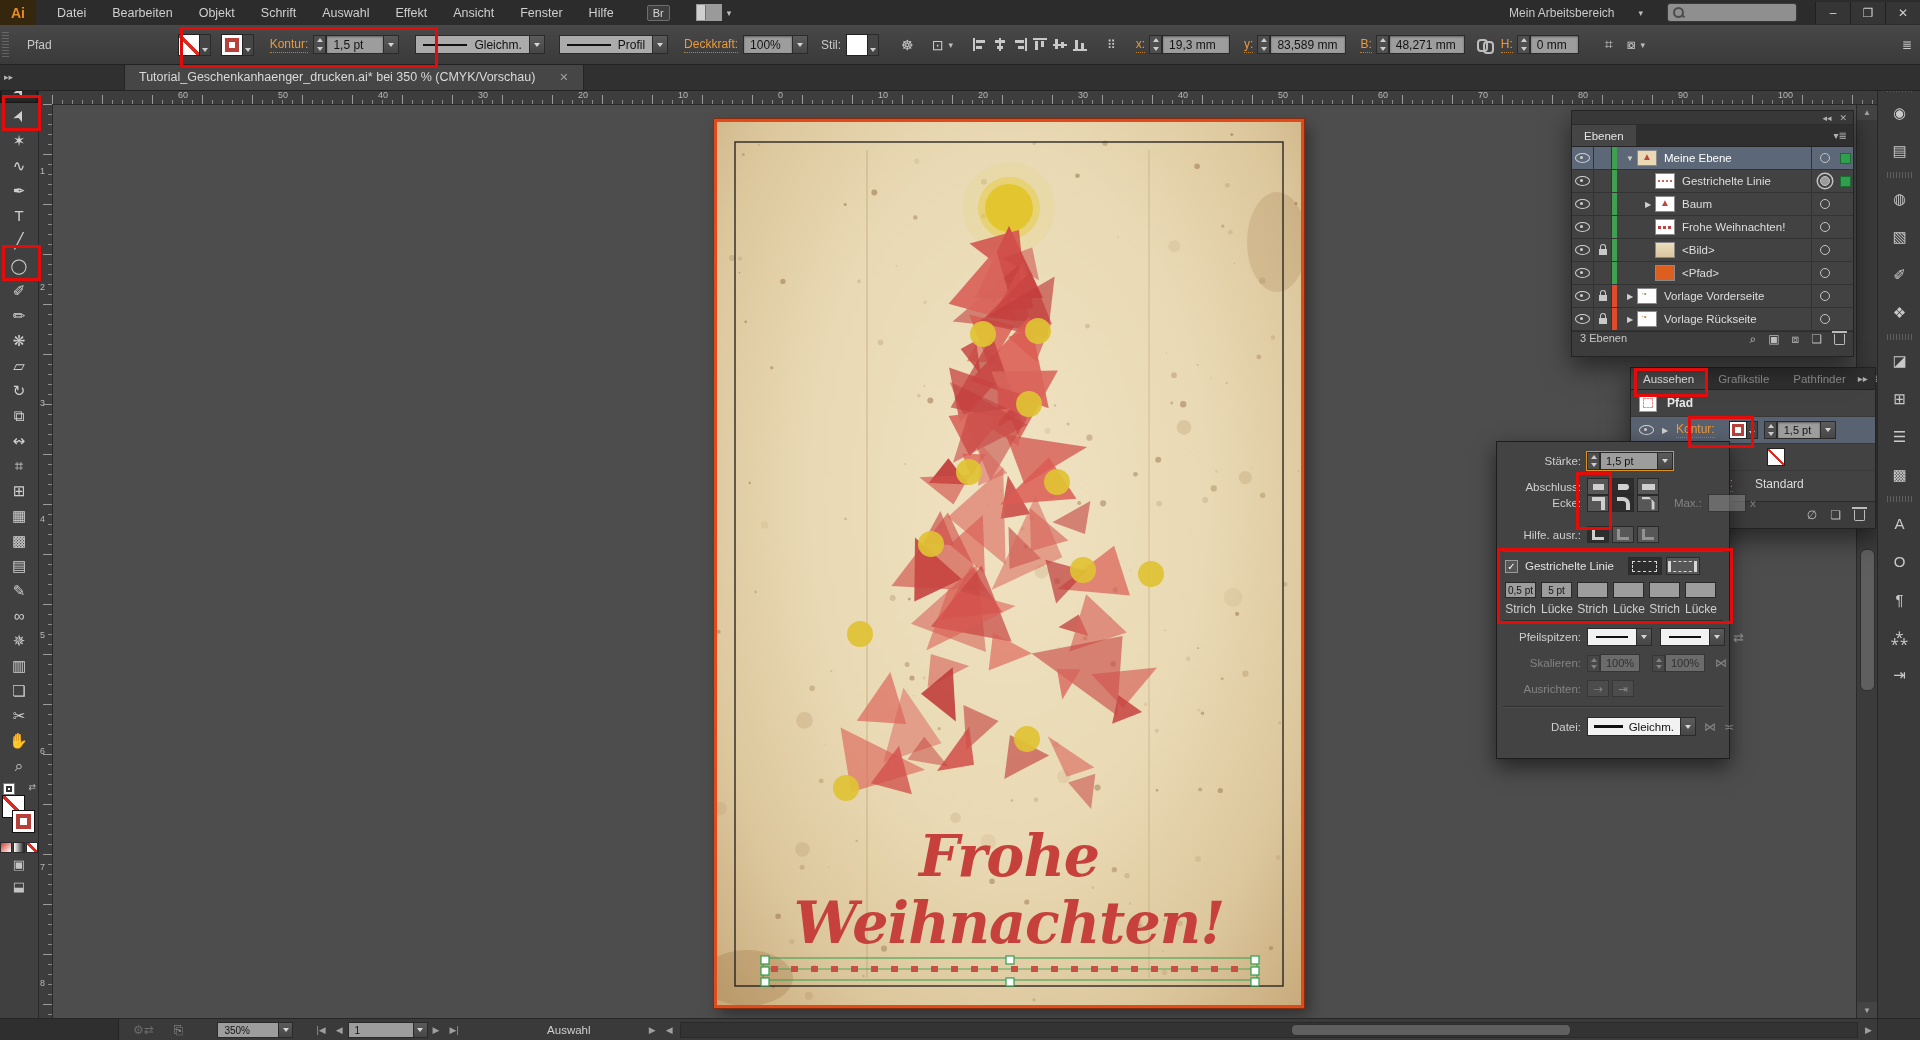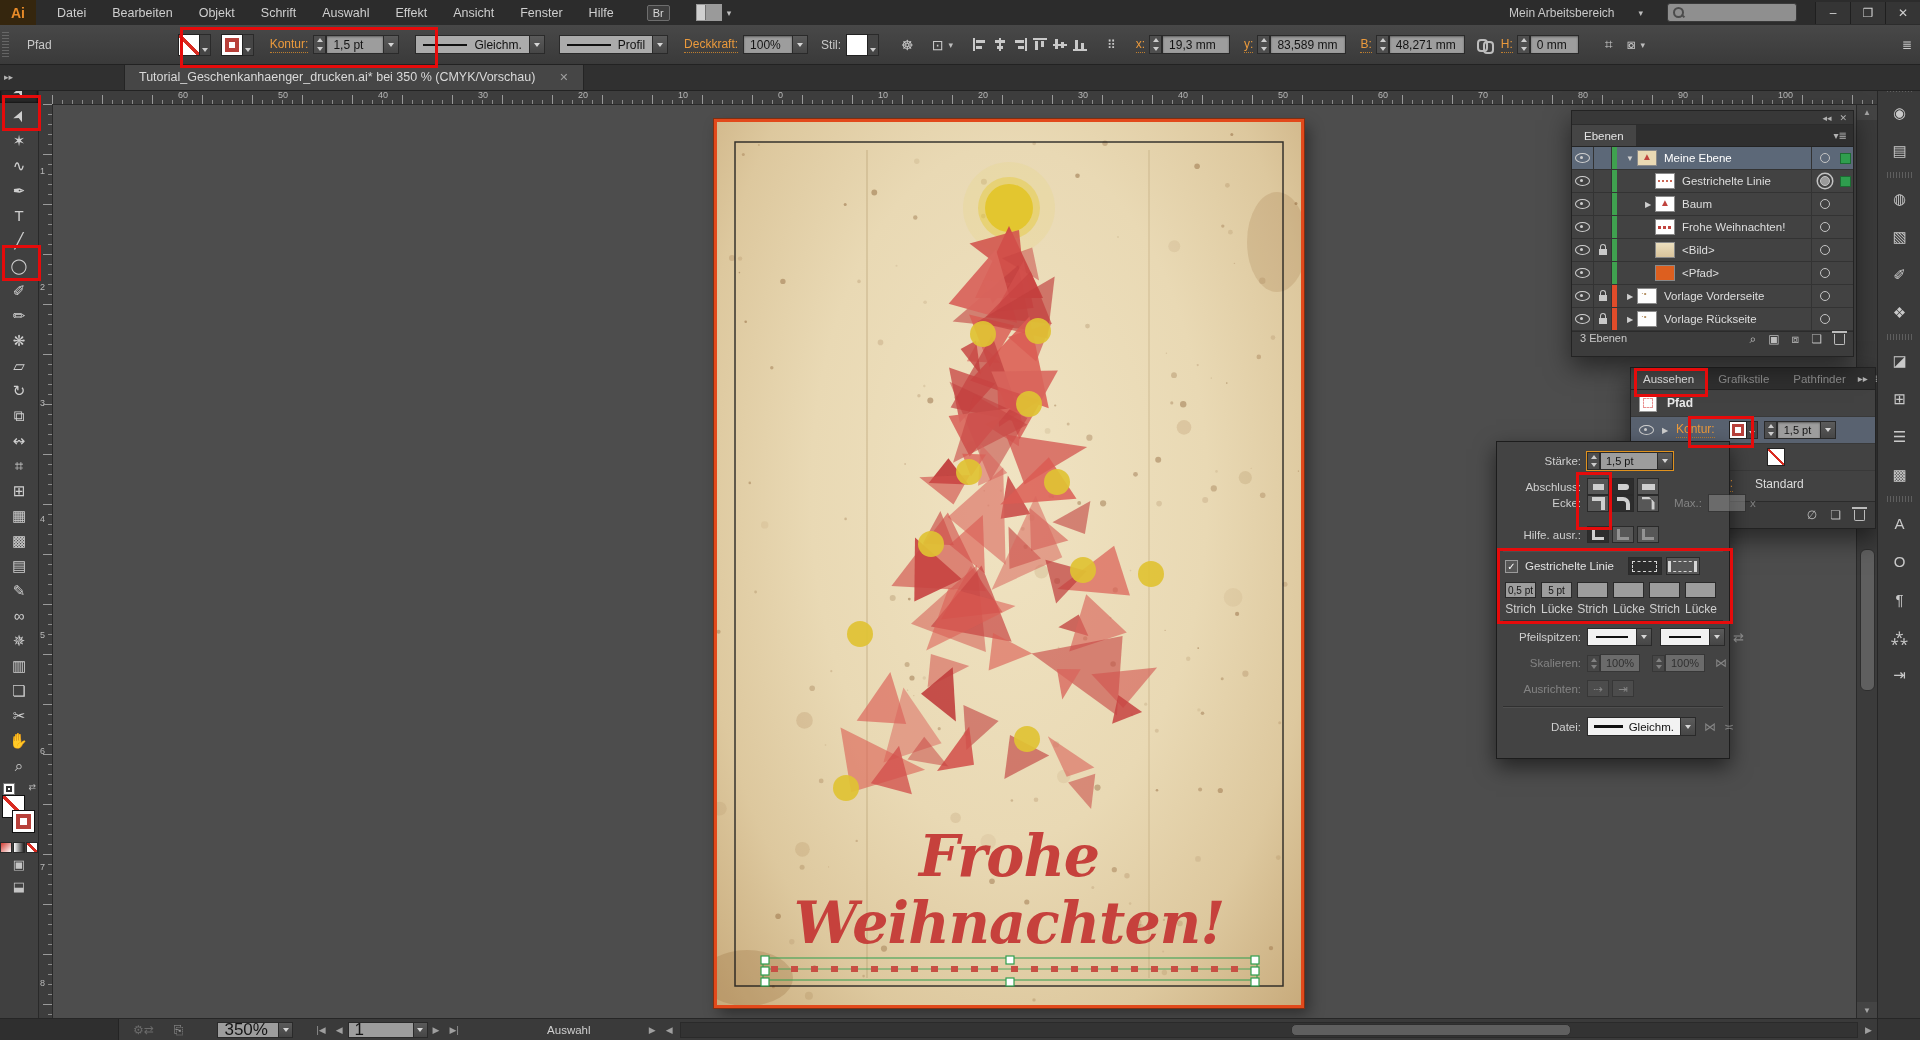--- a/index.html
+++ b/index.html
@@ -171,21 +171,21 @@
   .dash-lab{width:31px;margin-right:5px;text-align:center;font-size:12px;color:#cfcfcf;display:inline-block}
   .arrow-dd{width:50px;height:18px;background:#f2f2f2;border:1px solid #2a2a2a;display:inline-flex;align-items:center;justify-content:center;box-sizing:border-box}
   .aline{width:32px;height:2px;background:#111}
   .prof-dd{width:94px;height:19px;background:#f2f2f2;border:1px solid #2a2a2a;display:inline-flex;align-items:center;gap:6px;padding:0 6px;box-sizing:border-box}
   .prof-dd .pl{width:34px;height:3px;background:#111}
   .prof-dd .pt{color:#111;font-size:11.5px}
   
   .statusbar{position:absolute;left:0;top:1018px;width:1920px;height:22px;background:#3a3a3a;border-top:1px solid #262626;display:flex;align-items:center;z-index:40}
   .sb-dark{width:118px;height:22px;background:#2f2f2f;border-right:1px solid #242424;flex:0 0 auto}
   .sb-ico{color:#9a9a9a;font-size:12px}
-  .sb-fld{background:#9d9d9d;color:#141414;border:1px solid #2a2a2a;height:16px;display:inline-flex;align-items:center;padding:0 6px;font-size:17px;box-sizing:border-box}
+  .sb-fld{background:#9d9d9d;color:#141414;border:1px solid #2a2a2a;height:16px;display:inline-flex;align-items:center;padding:0 6px;font-size:10px;box-sizing:border-box}
   .sb-dd{width:15px;height:16px;background:linear-gradient(#5b5b5b,#464646);border:1px solid #2a2a2a;margin-left:-1px;display:inline-flex;align-items:center;justify-content:center;box-sizing:border-box}
   .sb-dd::after{content:"";border-left:3px solid transparent;border-right:3px solid transparent;border-top:4px solid #d6d6d6}
   .nav-b{color:#9f9f9f;font-size:9px;padding:0 5px}
   .status-area{width:150px;text-align:center;font-size:11.5px;color:#cfcfcf}
   .hscroll{flex:1;height:14px;margin:0 2px;background:#333;border:1px solid #2a2a2a;position:relative}
   .hscroll .thumb{position:absolute;left:610px;width:278px;top:1px;height:10px;background:#5f5f5f;border:1px solid #2e2e2e;border-radius:5px}
   .sb-corner{width:42px;height:22px;background:#343434;border-left:1px solid #262626;flex:0 0 auto}
   
   .anno{position:absolute;border:3px solid #e60b0b;z-index:60;pointer-events:none}
 </style>

